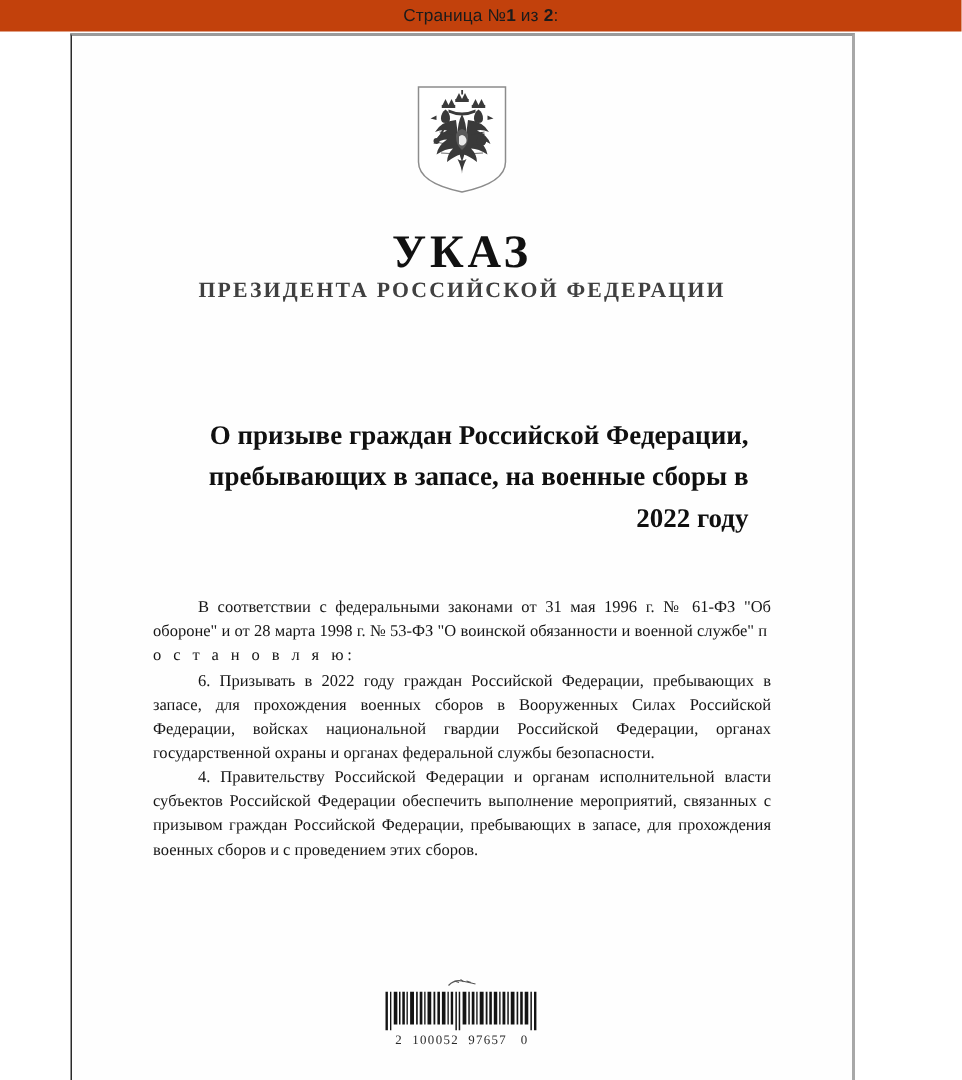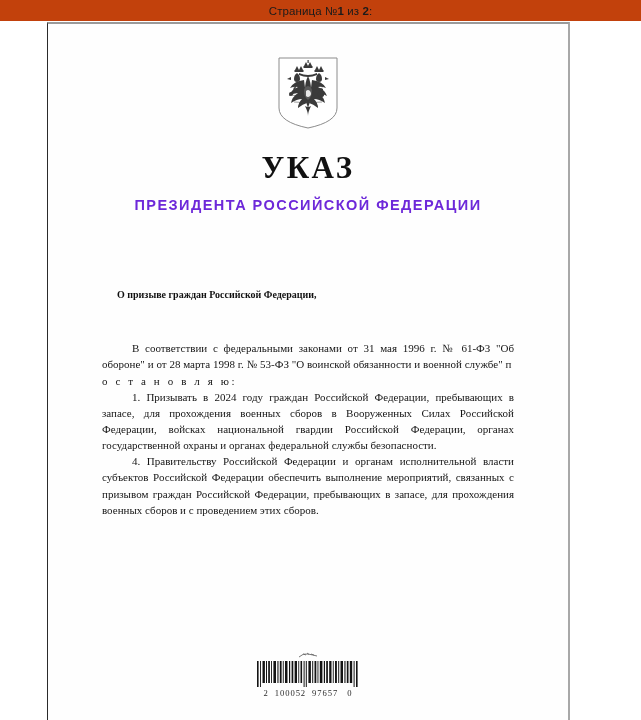--- a/index.html
+++ b/index.html
@@ -64,36 +64,36 @@
   .doc-title {
     margin-top: 20px;
     text-align: center;
     font-family: "Liberation Serif", serif;
     font-size: 31px;
     font-weight: 700;
     letter-spacing: 2.5px;
     color: #111;
   }
   .doc-subtitle {
-    margin-top: 11px;
+    margin-top: 0;
     text-align: center;
-    font-family: Liberation Sans, sans-serif;
+    font-family: Liberation Serif, serif;
     font-size: 14.5px;
     font-weight: 700;
     letter-spacing: 1.45px;
-    color: #6d28d9;
+    color: #404040;
   }
 
   
   .act-heading {
     margin: 74px auto 0 auto;
     width: 382px;
-    text-align: left;
-    font-family: "Liberation Serif", serif;
-    font-size: 10px;
+    text-align: right;
+    font-family: "Liberation Serif", serif;
+    font-size: 18px;
     font-weight: 700;
     line-height: 1.52;
     color: #101010;
   }
 
   
   .doc-body {
     margin: 38px auto 0 auto;
     width: 412px;
     font-family: "Liberation Serif", serif;
@@ -195,25 +195,26 @@
         <path d="M28 50 q3 6 3 10 q0-4 3-10 q-3 2 -6 0 z"></path>
       </g>
     </svg>
   </div>
 
   <div class="doc-title">УКАЗ</div>
   <div class="doc-subtitle">ПРЕЗИДЕНТА РОССИЙСКОЙ ФЕДЕРАЦИИ</div>
 
   <div class="act-heading">
     <div>О призыве граждан Российской Федерации,</div>
+    <div>пребывающих в запасе, на военные сборы в 2022 году</div>
   </div>
 
   <div class="doc-body">
     <p><span>В соответствии с федеральными законами от 31 мая 1996 г. № 61-ФЗ "Об обороне" и от 28 марта 1998 г. № 53-ФЗ "О воинской обязанности и военной службе" </span><span class="spaced">п о с т а н о в л я ю:</span></p>
-    <p>1. Призывать в 2024 году граждан Российской Федерации, пребывающих в запасе, для прохождения военных сборов в Вооруженных Силах Российской Федерации, войсках национальной гвардии Российской Федерации, органах государственной охраны и органах федеральной службы безопасности.</p>
+    <p>6. Призывать в 2022 году граждан Российской Федерации, пребывающих в запасе, для прохождения военных сборов в Вооруженных Силах Российской Федерации, войсках национальной гвардии Российской Федерации, органах государственной охраны и органах федеральной службы безопасности.</p>
     <p>4. Правительству Российской Федерации и органам исполнительной власти субъектов Российской Федерации обеспечить выполнение мероприятий, связанных с призывом граждан Российской Федерации, пребывающих в запасе, для прохождения военных сборов и с проведением этих сборов.</p>
   </div>
 
   <div class="barcode-block">
     <svg class="barcode-mark" viewBox="0 0 22 7">
       <path d="M2 5 q4-4 9-3 q5 1 9 2" stroke="#555" stroke-width="0.8" fill="none"></path>
       <path d="M6 2 l3 1 M10 1 l2 1.5 M14 2 l3 1" stroke="#555" stroke-width="0.7" fill="none"></path>
     </svg>
     <svg class="barcode-bars" width="104" height="26" viewBox="0 0 104 26">
       <g fill="#141414">

